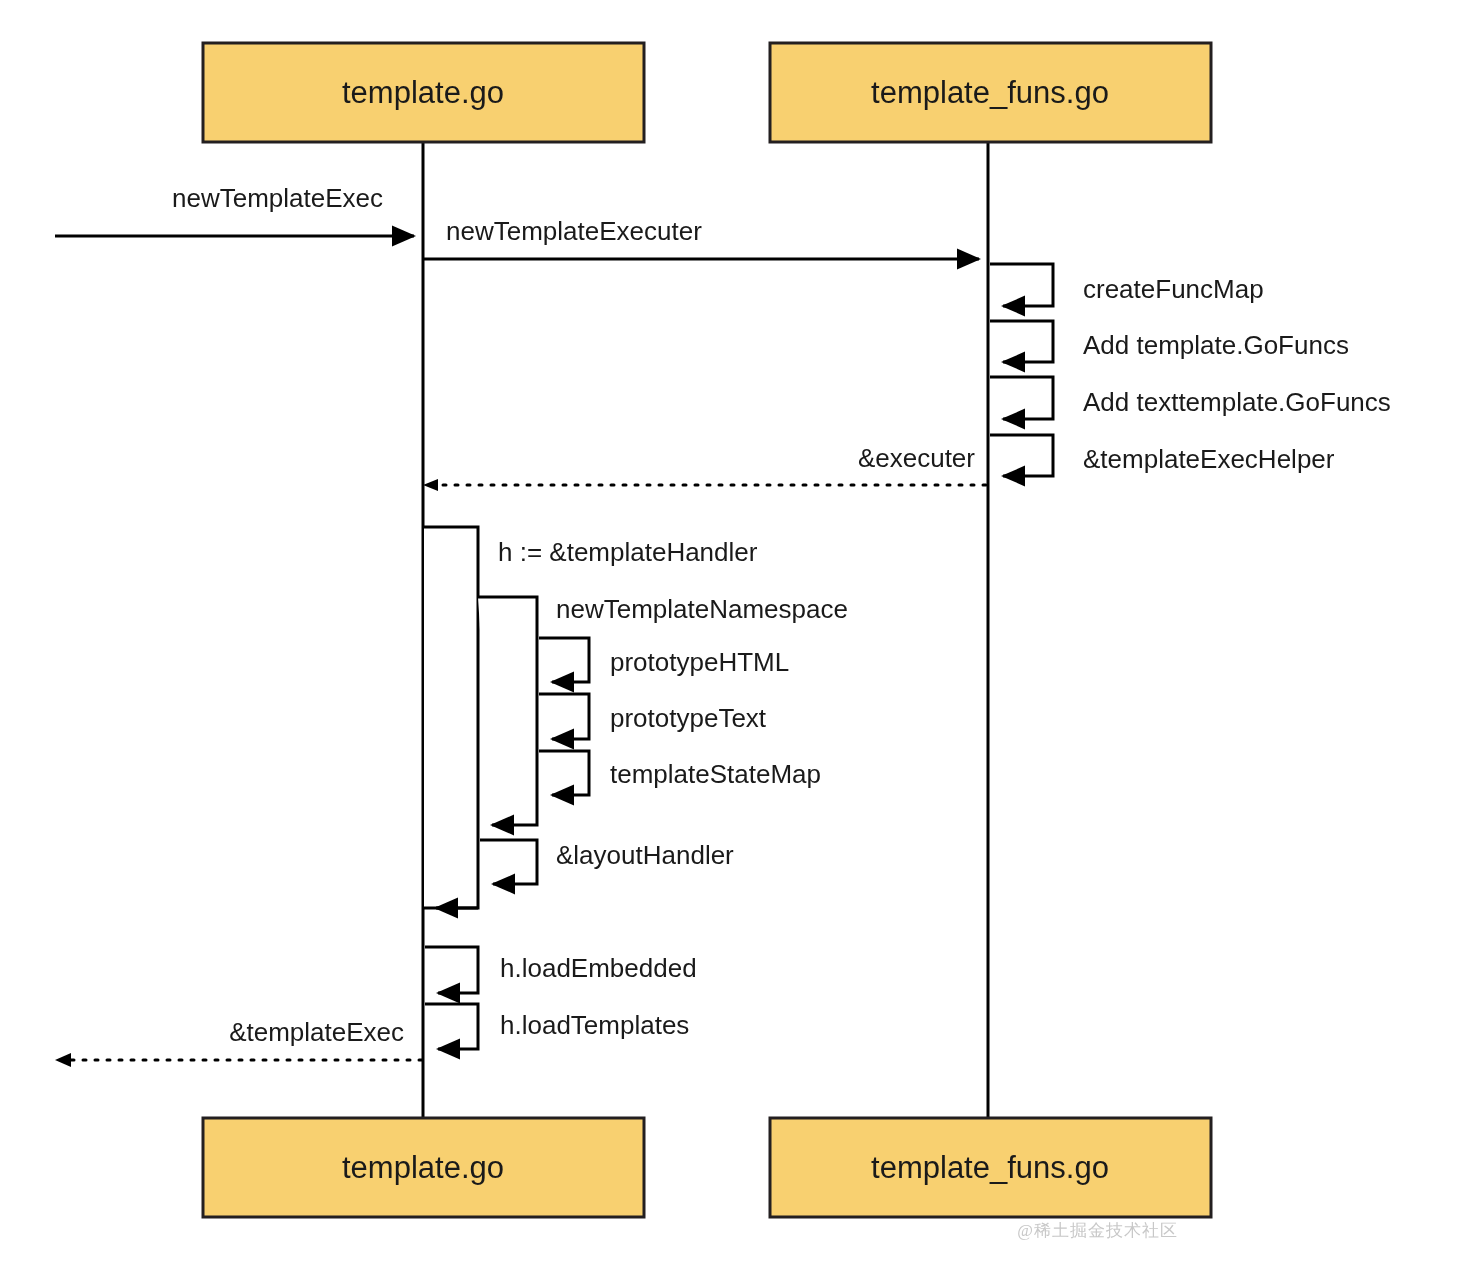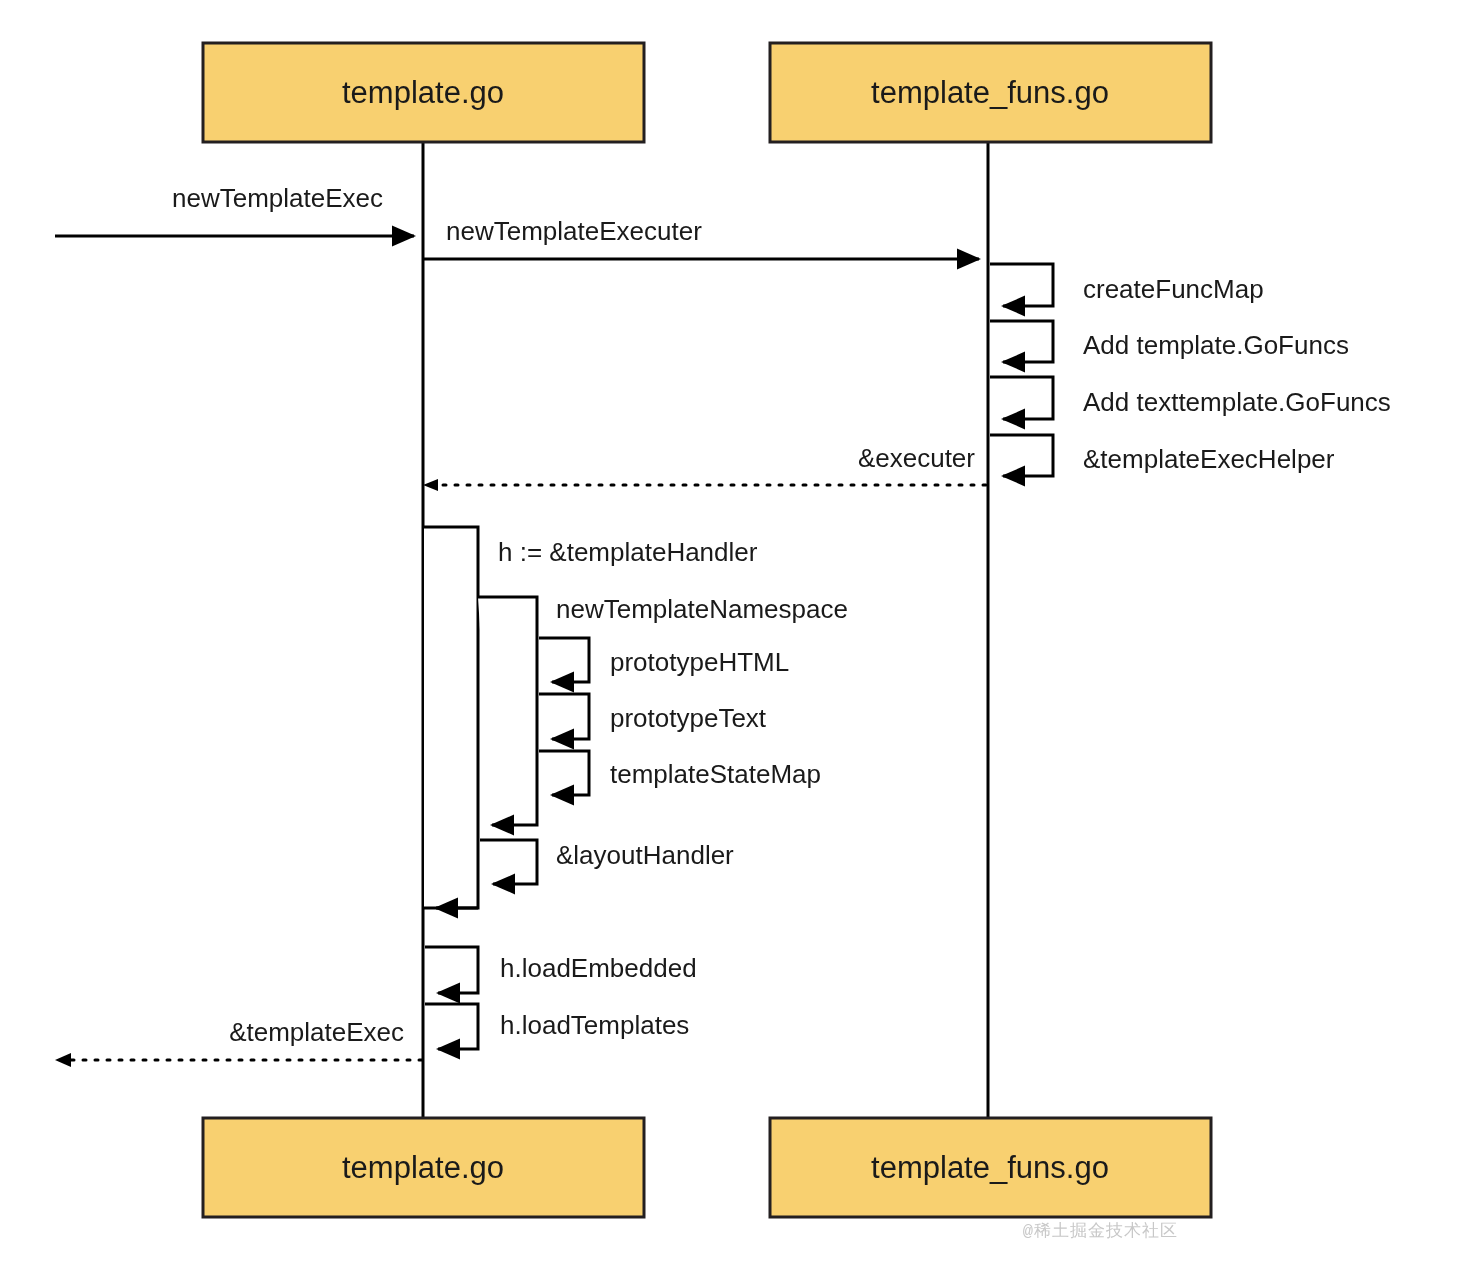--- a/index.html
+++ b/index.html
@@ -67,21 +67,21 @@
     font-family: "Liberation Sans", sans-serif;
     font-size: 26px;
     fill: #1a1a1a;
     text-anchor: end;
     dominant-baseline: alphabetic;
   }
   .watermark {
     position: absolute;
     right: 26px;
     bottom: 26px;
-    font-family: Liberation Mono, monospace;
+    font-family: Liberation Serif, serif;
     font-size: 17px;
     color: #c8c8c8;
     letter-spacing: 1px;
     user-select: none;
   }
 </style>
 </head>
 <body>
 
 <div id="diagram-root">

